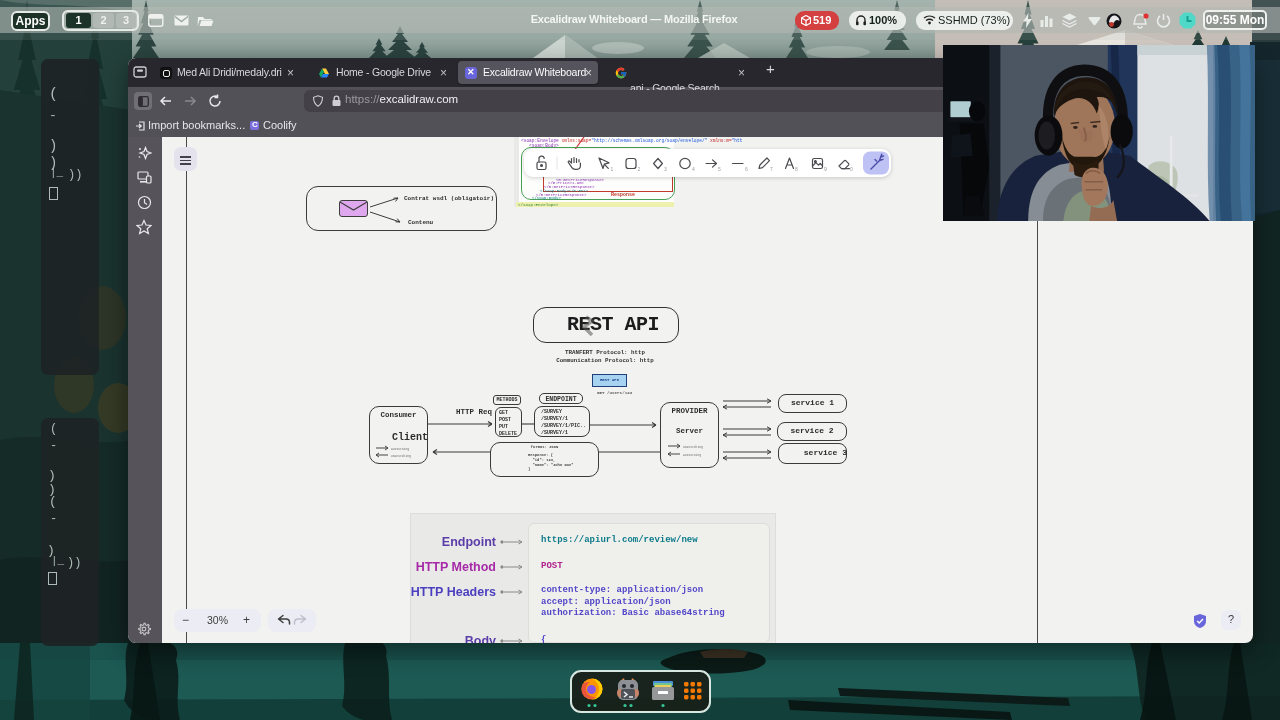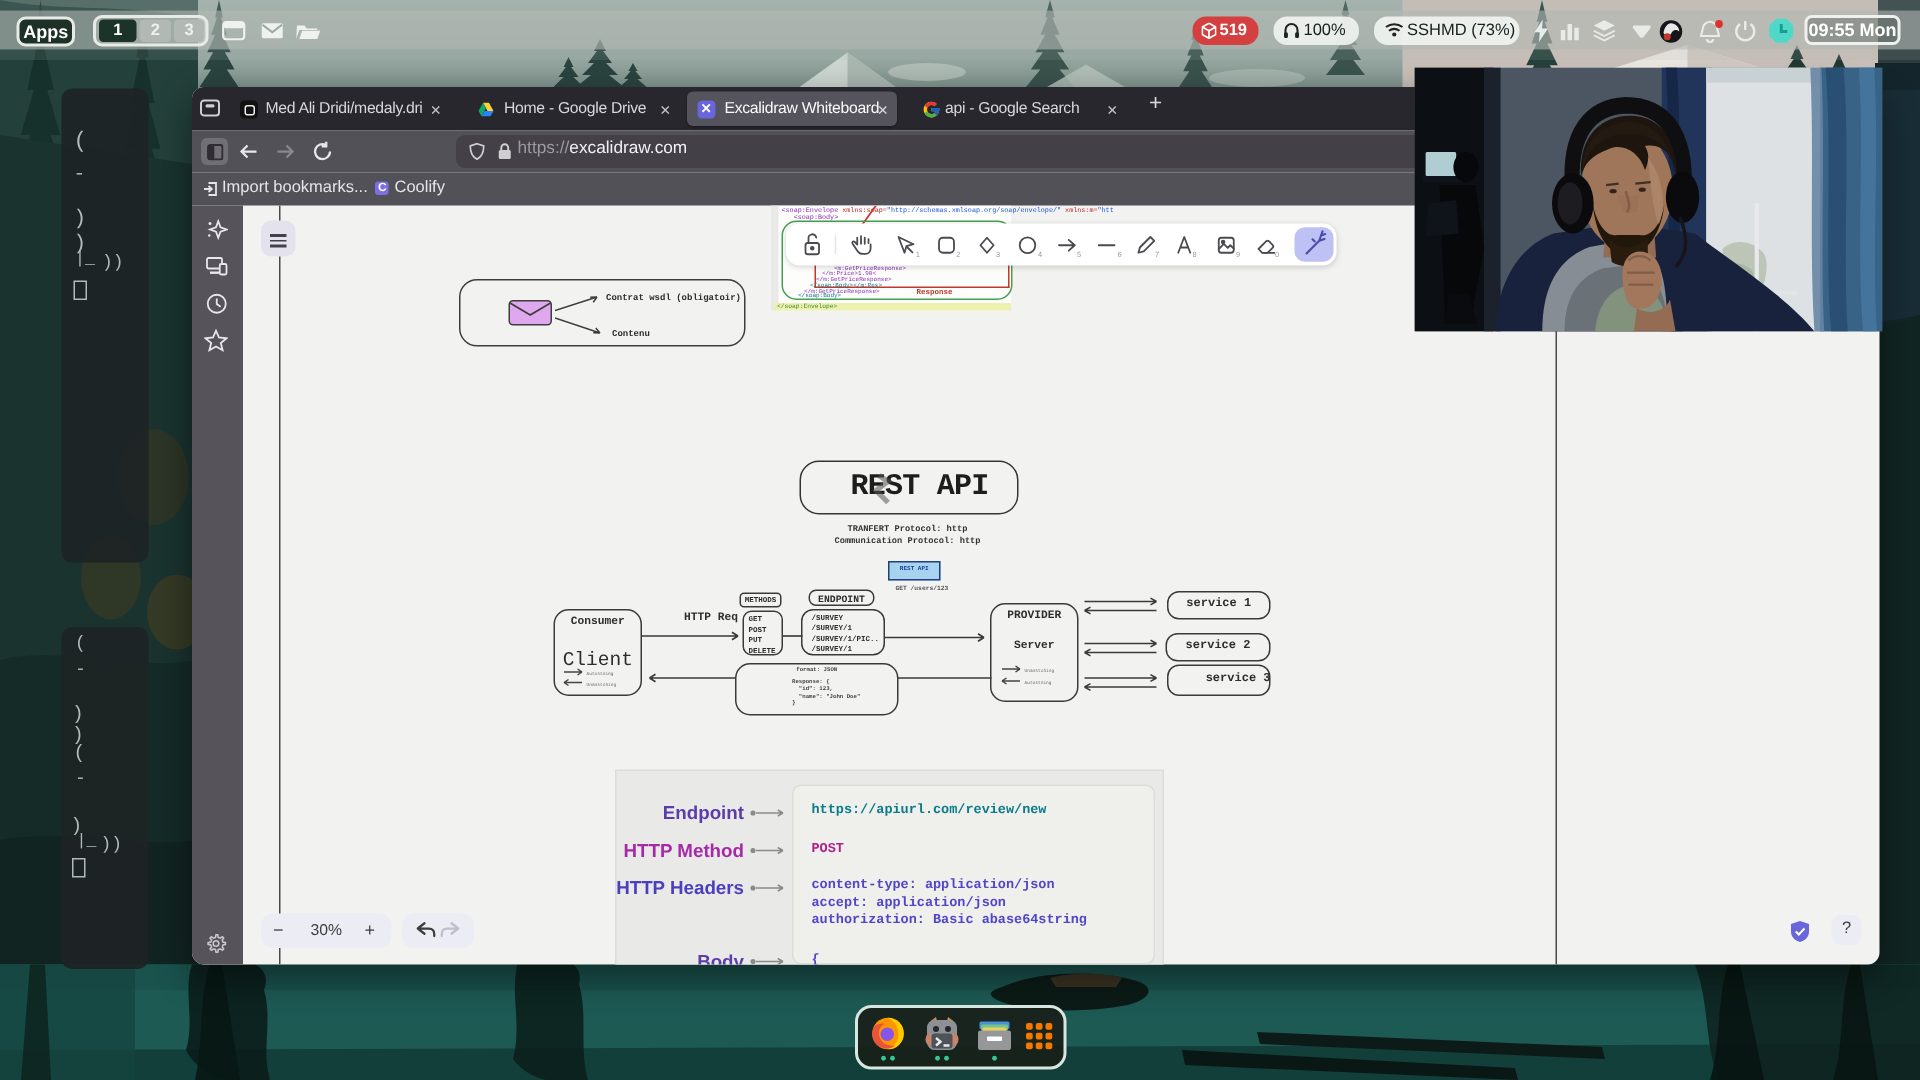--- a/index.html
+++ b/index.html
@@ -149,21 +149,21 @@
     <div class="abs" style="left:127px;top:4.5px;color:#d8d7dc;font-size:12px;">×</div>
   </div>
 
   <div class="abs" style="left:478px;top:4px;width:148px;height:22px;">
     <svg class="abs" style="left:9px;top:5px" width="12" height="12" viewBox="0 0 48 48">
           <path fill="#ffc107" d="M43.6 20H24v8.5h11.3C33.7 33.4 29.3 36 24 36c-6.6 0-12-5.4-12-12s5.4-12 12-12c3 0 5.8 1.1 7.9 3l6-6C34.5 5.1 29.5 3 24 3 12.4 3 3 12.4 3 24s9.4 21 21 21 21-9.4 21-21c0-1.3-.1-2.7-.4-4z"></path>
           <path fill="#e53935" d="M6.3 14.7l7 5.1C15.2 15.6 19.2 12 24 12c3 0 5.8 1.1 7.9 3l6-6C34.5 5.1 29.5 3 24 3 16 3 9 7.6 6.3 14.7z"></path>
           <path fill="#4caf50" d="M24 45c5.4 0 10.3-2.1 14-5.4l-6.5-5.5C29.5 35.5 26.9 36 24 36c-5.3 0-9.7-2.6-11.3-7.4l-6.9 5.3C8.5 40.6 15.7 45 24 45z"></path>
           <path fill="#1565c0" d="M43.6 20H24v8.5h11.3c-.8 2.3-2.2 4.2-4.1 5.6l6.5 5.5C41.6 36.1 45 30.6 45 24c0-1.3-.1-2.7-.4-4z"></path>
         </svg>
-    <div class="abs" style="left:24px;top:4px;color:#d8d7dc;">api - Google Search</div>
+    <div class="abs" style="left:24px;top:20px;color:#d8d7dc;">api - Google Search</div>
     <div class="abs" style="left:132px;top:4px;color:#c4c3c8;font-size:12px;">×</div>
   </div>
   <div class="abs" style="left:638px;top:2px;color:#d8d7dc;font-size:15px;font-weight:400;">+</div>
 </div>
 
 <div class="abs" style="left:128px;top:87px;width:1125px;height:28px;">
   <div class="abs" style="left:6px;top:5px;width:18px;height:18px;background:#716f76;border-radius:4px;"></div>
   <svg class="abs" style="left:9.5px;top:8.5px" width="11" height="11" viewBox="0 0 11 11">
         <rect x="0.7" y="0.7" width="9.6" height="9.6" rx="1.5" fill="none" stroke="#2f2d33" stroke-width="1.3"></rect>
         <rect x="0.7" y="0.7" width="4.2" height="9.6" rx="1.2" fill="#2f2d33"></rect>
@@ -331,21 +331,21 @@
         <path d="M4 2 l6 4 -8 6 8 8" stroke="#555" stroke-width="3.5" fill="none" opacity="0.55"></path>
       </svg>
   <div class="abs mono" style="left:278px;top:212px;width:330px;text-align:center;font-size:5.8px;font-weight:bold;color:#333;">TRANFERT Protocol: http</div>
   <div class="abs mono" style="left:278px;top:220px;width:330px;text-align:center;font-size:5.8px;font-weight:bold;color:#333;">Communication Protocol: http</div>
   <div class="abs" style="left:430px;top:237px;width:35px;height:13px;background:#a8d3f0;border:1.4px solid #1f3f7d;"></div>
   <div class="abs mono" style="left:430px;top:241px;width:35px;text-align:center;font-size:4px;font-weight:bold;color:#1d3f8f;">REST API</div>
   <div class="abs mono" style="left:435px;top:254px;font-size:4.2px;font-weight:bold;color:#555;">GET /users/123</div>
 
   <div class="abs" style="left:207px;top:269px;width:59px;height:58px;border:1.3px solid #3a3a3a;border-radius:10px;"></div>
   <div class="abs mono" style="left:207px;top:274px;width:59px;text-align:center;font-size:7.5px;font-weight:bold;">Consumer</div>
-  <div class="abs mono" style="left:207px;top:295px;width:59px;text-align:center;font-size:13px;font-weight:normal;">Client</div>
+  <div class="abs mono" style="left:207px;top:295px;width:59px;text-align:right;font-size:10px;font-weight:bold;">Client</div>
   <svg class="abs" style="left:213px;top:307px" width="48" height="16">
     <path d="M1 4 h12 m0 0 l-3 -2 m3 2 l-3 2" stroke="#444" stroke-width="1" fill="none"></path>
     <text x="16" y="6" font-size="3" fill="#666" font-family="Liberation Mono">Autostning</text>
     <path d="M13 11 h-12 m0 0 l3 -2 m-3 2 l3 2" stroke="#444" stroke-width="1" fill="none"></path>
     <text x="16" y="13" font-size="3" fill="#666" font-family="Liberation Mono">Unanstching</text>
   </svg>
   <div class="abs mono" style="left:294px;top:271px;font-size:7.5px;font-weight:bold;">HTTP Req</div>
   <svg class="abs" style="left:266px;top:282px" width="68" height="10">
         <path d="M0 5 h64 m0 0 l-4 -2.5 m4 2.5 l-4 2.5" stroke="#3a3a3a" stroke-width="1.1" fill="none"></path>
       </svg>
@@ -522,34 +522,35 @@
       </svg>
   <svg class="abs" style="left:174px;top:15px" width="15" height="11">
         <rect x="0.5" y="0.5" width="14" height="10" rx="1" fill="#eef1ee"></rect>
         <path d="M1 1.5 L7.5 6.5 L14 1.5" stroke="#9aa8a2" stroke-width="1.4" fill="none"></path>
       </svg>
   <svg class="abs" style="left:197px;top:15px" width="17" height="12">
         <path d="M1 2 h5 l1.5 2 h7 v1 h-12 l-2 6 Z" fill="#eef1ee"></path>
         <path d="M2.5 11 l2 -5.5 h12 l-2 5.5 Z" fill="#eef1ee"></path>
       </svg>
 
+  <div class="abs" style="left:334px;top:13px;width:600px;text-align:center;color:#f4f6f3;font-weight:bold;font-size:11px;letter-spacing:-0.2px;">Excalidraw Whiteboard — Mozilla Firefox</div>
 
   <div class="abs" style="left:795px;top:11px;width:44px;height:19px;background:#d4403f;border-radius:9px;"></div>
   <svg class="abs" style="left:801px;top:15px" width="10" height="11">
         <path d="M5 0.5 L9.5 3 V8 L5 10.5 L0.5 8 V3 Z" fill="none" stroke="#fff" stroke-width="1.2"></path>
         <path d="M0.5 3 L5 5.5 L9.5 3 M5 5.5 V10.5" stroke="#fff" stroke-width="1.2" fill="none"></path>
       </svg>
   <div class="abs" style="left:813px;top:14px;color:#fff;font-weight:bold;font-size:11px;">519</div>
   <div class="abs" style="left:849px;top:11px;width:57px;height:19px;background:rgba(240,243,240,0.92);border-radius:9px;"></div>
   <svg class="abs" style="left:855px;top:14px" width="12" height="12">
         <path d="M2 9 V6 a4 4 0 0 1 8 0 V9" stroke="#222" stroke-width="1.4" fill="none"></path>
         <rect x="1" y="7.5" width="2.6" height="3.8" rx="1" fill="#222"></rect>
         <rect x="8.4" y="7.5" width="2.6" height="3.8" rx="1" fill="#222"></rect>
       </svg>
-  <div class="abs" style="left:869px;top:14px;color:#15201c;font-weight:normal;font-size:11px;">100%</div>
+  <div class="abs" style="left:869px;top:14px;color:#15201c;font-weight:bold;font-size:11px;">100%</div>
   <div class="abs" style="left:916px;top:11px;width:97px;height:19px;background:rgba(240,243,240,0.92);border-radius:9px;"></div>
   <svg class="abs" style="left:923px;top:14px" width="13" height="11">
         <path d="M1 4 a9 9 0 0 1 11 0 M3 6.5 a6 6 0 0 1 7 0" stroke="#222" stroke-width="1.4" fill="none"></path>
         <circle cx="6.5" cy="9" r="1.4" fill="#222"></circle>
       </svg>
   <div class="abs" style="left:938px;top:14px;color:#15201c;font-weight:normal;font-size:11px;">SSHMD (73%)</div>
 
   <svg class="abs" style="left:1022px;top:13px" width="11" height="15">
         <path d="M6.5 0 L1 8.5 h3.5 L4 15 L10 6 H6 Z" fill="#e8ece9"></path>
       </svg>

